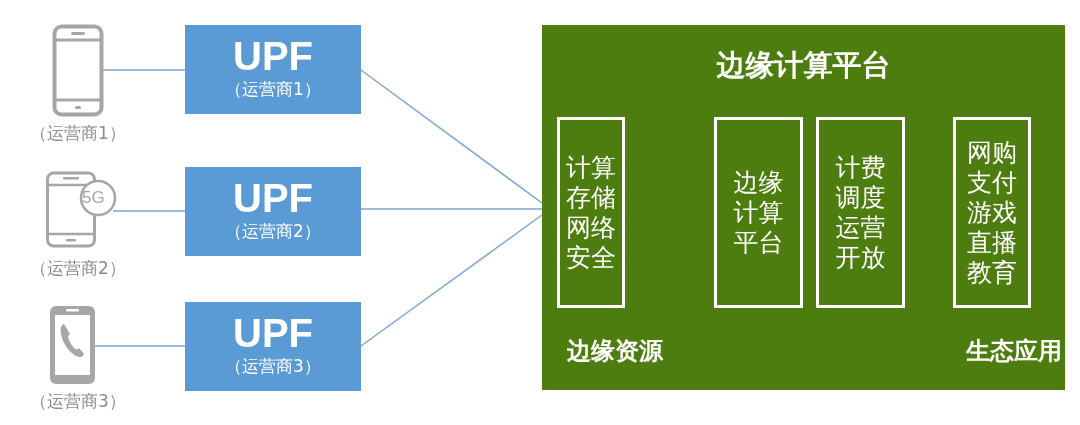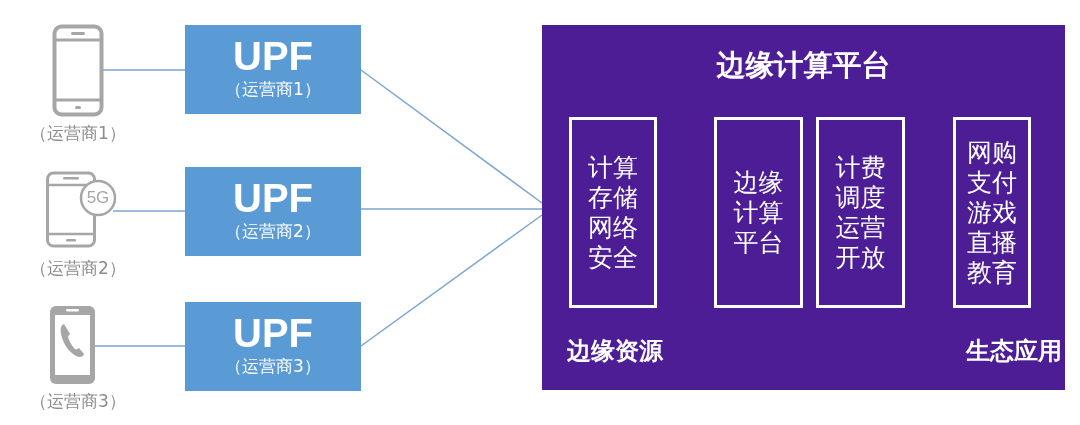--- a/index.html
+++ b/index.html
@@ -14,21 +14,21 @@
       background: #5b9bd5; color: #fff; text-align: center;
     }
     .upf .t { display: block; font-family: "Liberation Sans", sans-serif; font-weight: bold; font-size: 40px; line-height: 30px; margin-top: 16px; }
     .upf .s { display: block; font-size: 17px; line-height: 20px; margin-top: 8px; }
     .dev-label {
       position: absolute; left: 18px; width: 120px; text-align: center;
       color: #8c8c8c; font-size: 17px; line-height: 20px;
     }
     .platform {
       position: absolute; left: 542px; top: 25px; width: 523px; height: 365px;
-      background: #4c1d95;
+      background: #4d7c0f;
     }
     .ptitle {
       position: absolute; left: 0; right: 0; top: 22px; text-align: center;
       color: #fff; font-weight: bold; font-size: 29px; line-height: 36px;
     }
     .cbox {
       position: absolute; top: 92px; height: 191px; border: 3px solid #fff;
       box-sizing: border-box; display: flex; align-items: center; justify-content: center;
     }
     .cbox .txt {
@@ -62,21 +62,21 @@
 <div class="dev-label" style="top:123px">（运营商1）</div>
 
 <svg class="abs" style="left:45px;top:170px" width="75" height="80" viewBox="0 0 75 80">
   <rect x="2.5" y="3" width="47" height="73" rx="6" fill="none" stroke="#a6a6a6" stroke-width="3"></rect>
   <line x1="3" y1="15" x2="49" y2="15" stroke="#a6a6a6" stroke-width="2.5"></line>
   <line x1="3" y1="64" x2="49" y2="64" stroke="#a6a6a6" stroke-width="2.5"></line>
   <rect x="18" y="7" width="16" height="2.5" rx="1.2" fill="#a6a6a6"></rect>
   <rect x="21" y="69" width="10" height="2.5" rx="1.2" fill="#a6a6a6"></rect>
   <circle cx="53" cy="28" r="17" fill="#ffffff" stroke="#a6a6a6" stroke-width="2.5"></circle>
 </svg>
-<div class="abs" style="left:82px;top:188px;width:32px;text-align:center;font-family:'Liberation Sans',sans-serif;font-size:17px;line-height:20px;color:#a6a6a6;">5G</div>
+<div class="abs" style="left:82px;top:188px;width:32px;font-family:'Liberation Sans',sans-serif;font-size:17px;line-height:20px;color:#a6a6a6;">5G</div>
 <div class="dev-label" style="top:258px">（运营商2）</div>
 
 <svg class="abs" style="left:50px;top:306px" width="45" height="78" viewBox="0 0 45 78">
   <rect x="0" y="0" width="45" height="78" rx="6" fill="#a6a6a6"></rect>
   <rect x="5" y="9" width="35" height="60" fill="#ffffff"></rect>
   <rect x="16" y="3" width="13" height="2.5" rx="1.2" fill="#ffffff"></rect>
   <path d="M14 18 c-3 1 -4 5 -3 10 c2 10 8 18 15 22 c4 2 7 1 8 -2 l-5 -6 c-1 1 -3 2 -4 1 c-3 -3 -6 -8 -7 -12 c0 -1 1 -2 2 -3 z" fill="#a6a6a6"></path>
 </svg>
 <div class="dev-label" style="top:391px">（运营商3）</div>
 
@@ -89,21 +89,21 @@
   <span class="s">（运营商2）</span>
 </div>
 <div class="upf" style="top:302px">
   <span class="t">UPF</span>
   <span class="s">（运营商3）</span>
 </div>
 
 <div class="platform">
   <div class="ptitle">边缘计算平台</div>
 
-  <div class="cbox" style="left:27px;width:88px">
+  <div class="cbox" style="left:15px;width:68px">
     <div class="txt">计算存储网络安全</div>
   </div>
   <div class="cbox" style="left:172px;width:89px">
     <div class="txt">边缘计算平台</div>
   </div>
   <div class="cbox" style="left:274px;width:89px">
     <div class="txt">计费调度运营开放</div>
   </div>
   <div class="cbox" style="left:411px;width:78px">
     <div class="txt">网购支付游戏直播教育</div>

